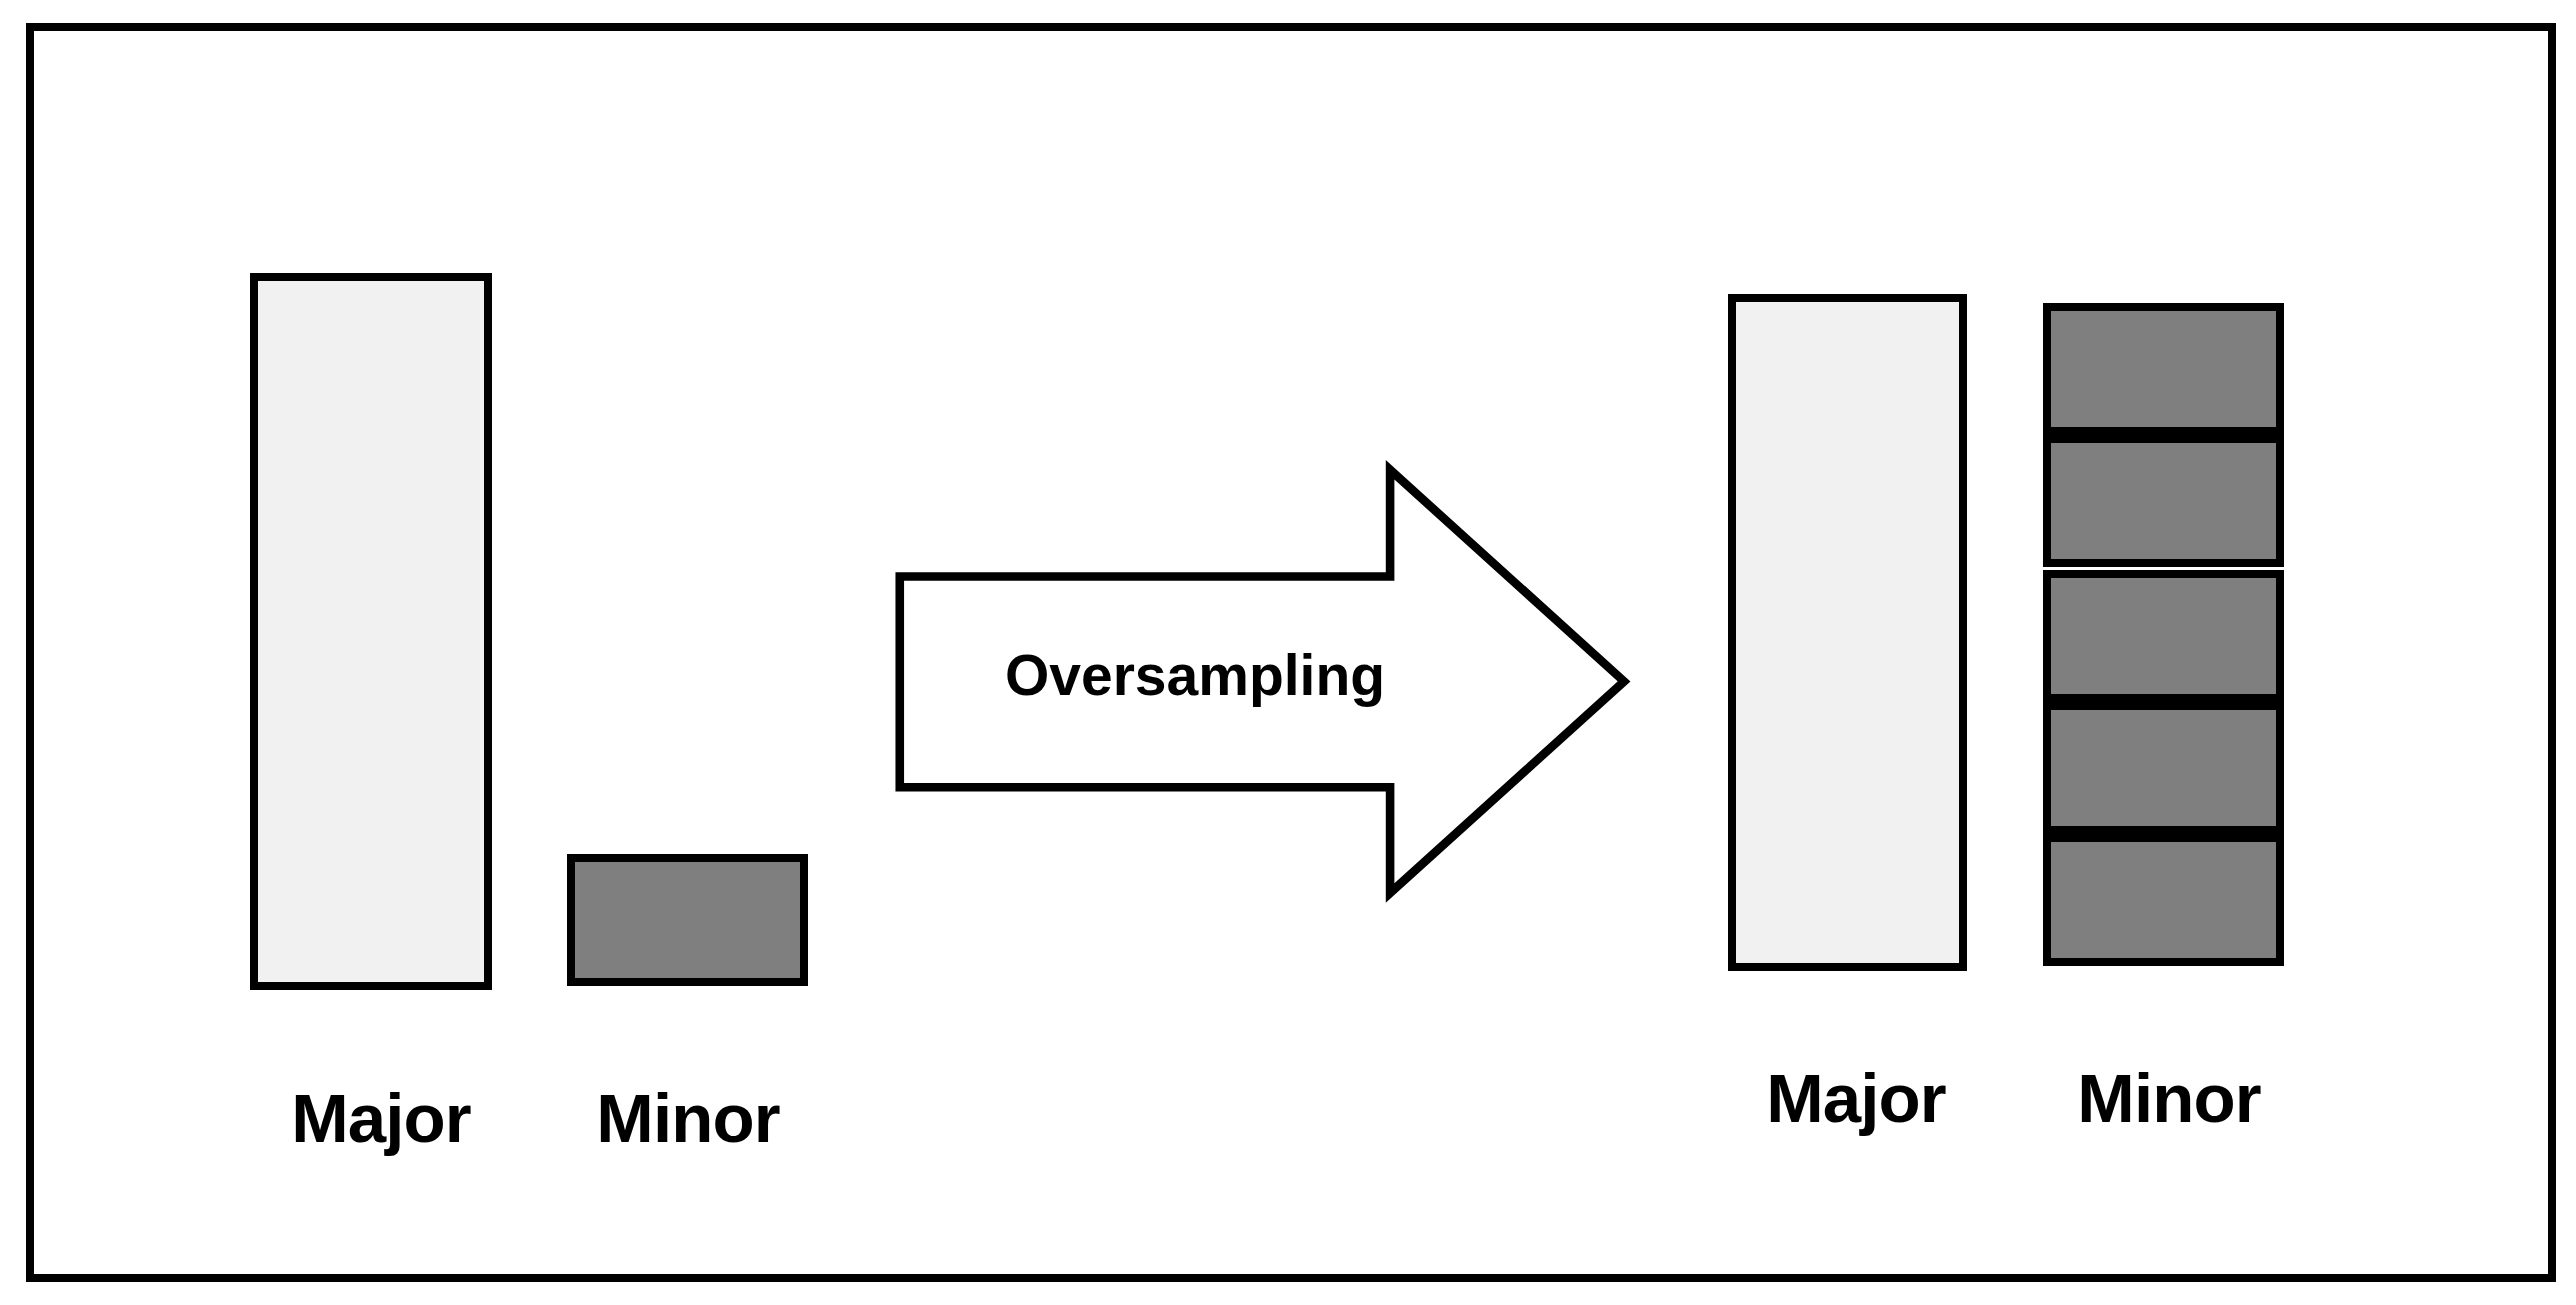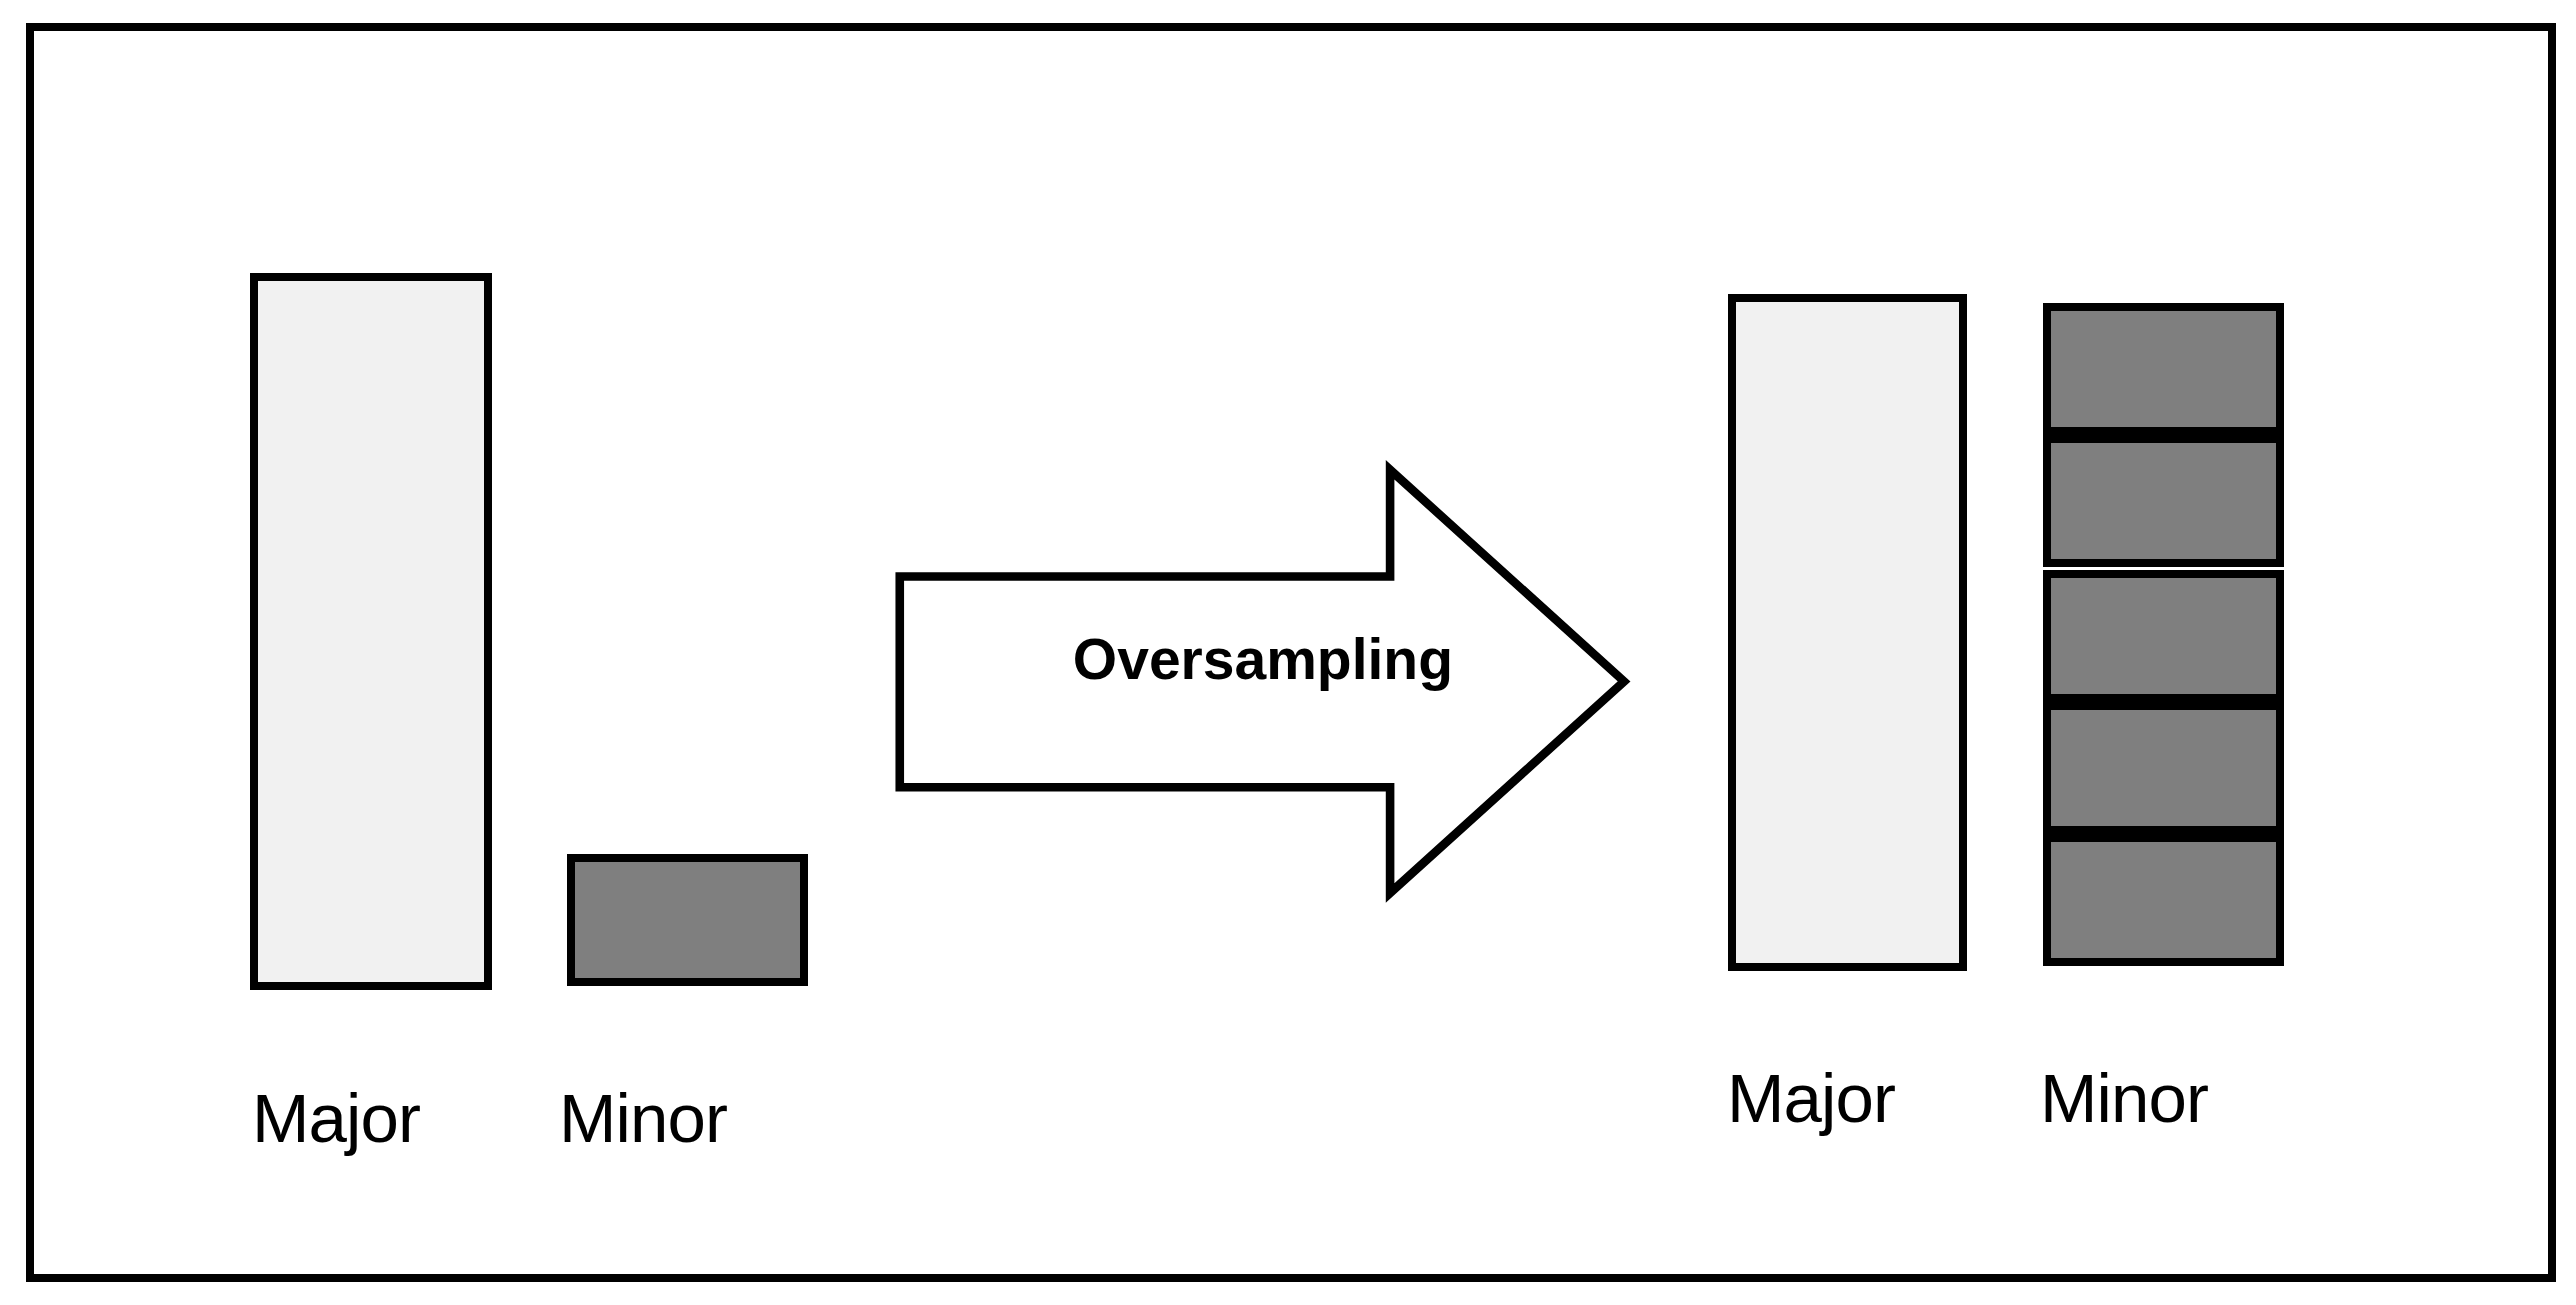--- a/index.html
+++ b/index.html
@@ -45,23 +45,23 @@
     background: var(--minor-fill, #7f7f7f);
   }
   
   #right-minor-stack .block.gap-after { margin-bottom: 2.6px; }
 
   .axis-label {
     position: absolute;
     width: 258px;
     height: 86px;
     line-height: 86px;
-    text-align: left;
+    text-align: center;
     font-size: 69px;
-    font-weight: normal;
+    font-weight: bold;
     letter-spacing: -0.9px;
     color: var(--outline, #000);
     white-space: nowrap;
   }
   #left-major-label  { left: 252px;  top: 1076px; }
   #left-minor-label  { left: 559px;  top: 1076px; }
   #right-major-label { left: 1727px; top: 1056px; }
   #right-minor-label { left: 2040px; top: 1056px; }
 
   #arrow-svg {
@@ -70,25 +70,25 @@
     width: 757px; height: 456px;
   }
   #arrow-svg polygon {
     fill: var(--canvas, #ffffff);
     stroke: var(--outline, #000);
     stroke-width: 10;
     stroke-linejoin: miter;
   }
   #arrow-label {
     position: absolute;
-    left: 937px; top: 620px;
+    left: 937px; top: 636px;
     width: 516px;
     height: 79px;
     line-height: 79px;
-    text-align: right;
+    text-align: center;
     font-size: 57px;
     font-weight: bold;
     color: var(--outline, #000);
     white-space: nowrap;
   }
 </style>
 </head>
 <body>
 
 <div id="canvas" style="--canvas: #ffffff; --outline: #000000; --major-fill: #f1f1f1; --minor-fill: #7f7f7f;">

